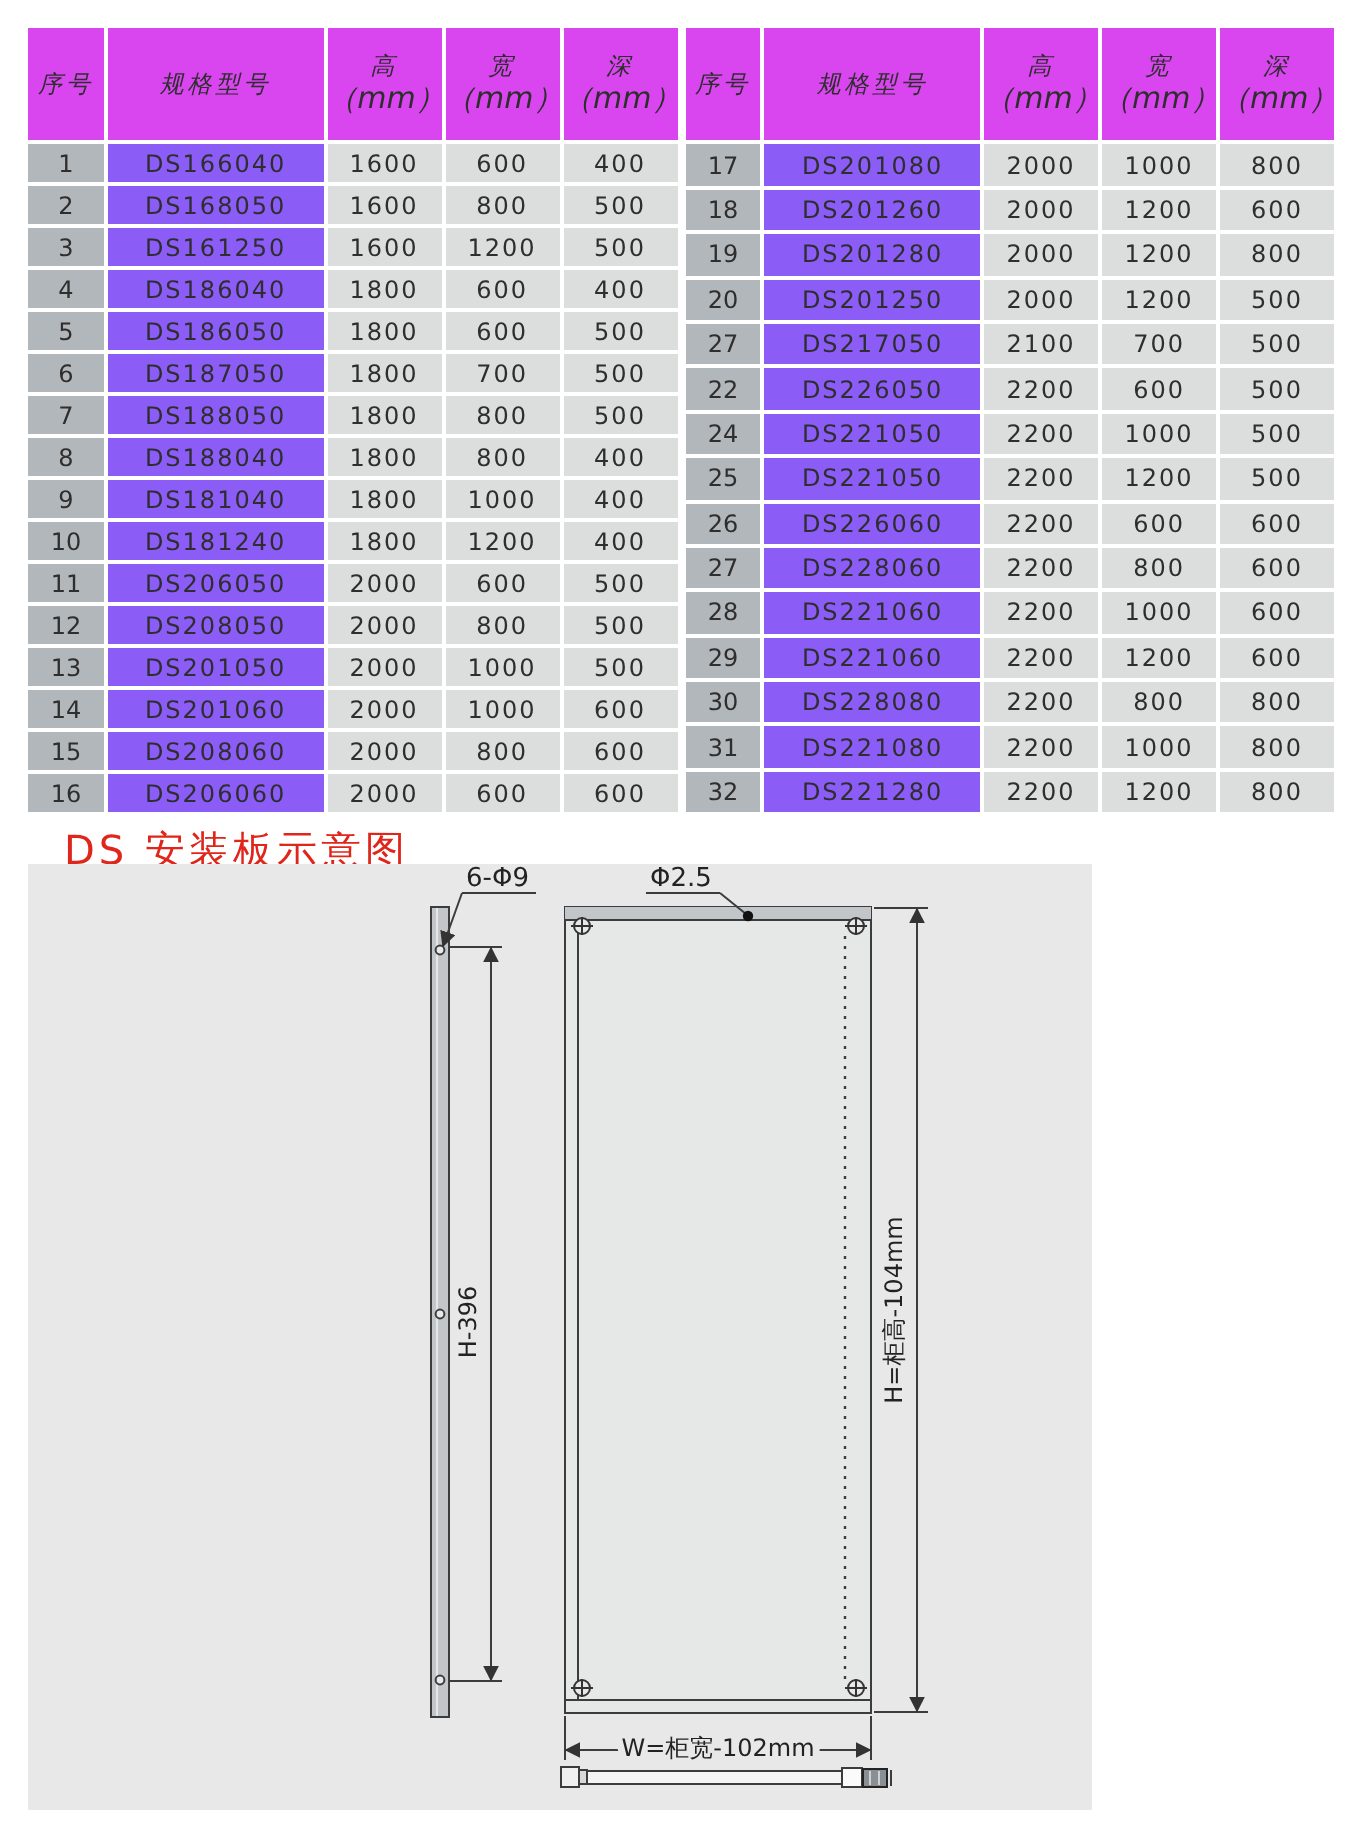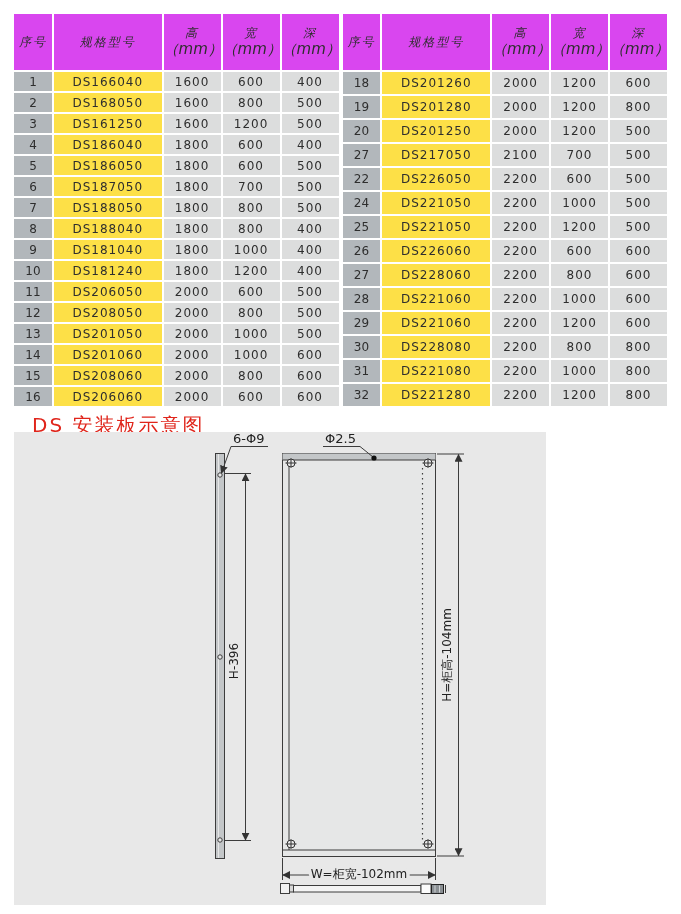--- a/index.html
+++ b/index.html
@@ -7,21 +7,21 @@
         font-family:"DejaVu Sans","Liberation Sans",sans-serif;color:#2e2e2e;}
   
   .tables{position:absolute;top:12px;left:12px;width:657px;display:flex;gap:0;}
   table.spec{border-collapse:separate;border-spacing:2px;table-layout:fixed;width:50%;}
   table.spec th,table.spec td{text-align:center;vertical-align:middle;overflow:hidden;white-space:nowrap;}
   table.spec th{background:#d946ef;font-weight:normal;font-size:12px;height:32px;padding:12px 0;line-height:1.2;font-style:italic;}
   .h-label{letter-spacing:2px;}
   .h-unit{font-size:15px;letter-spacing:0;}
   table.spec td{font-size:12px;height:17px;padding:1px 0;}
   td.c-idx{background:#b2b7bb;}
-  td.c-model{background:#fde047;letter-spacing:1px;}
+  td.c-model{background:#8b5cf6;letter-spacing:1px;}
   td.c-val{background:#dcdddd;letter-spacing:1px;}
   
   .section-title{position:absolute;top:396px;left:16px;margin:16px;color:#e0251b;
                  font-size:20px;font-weight:400;letter-spacing:2px;}
   
   .diagram-panel{position:absolute;top:432px;left:14px;width:532px;height:473px;background:#e8e8e8;}
   .diagram-panel svg{display:block;}
   svg text{font-family:"DejaVu Sans","Liberation Sans",sans-serif;fill:#222;}
   .dim-text{font-size:12px;}
   .callout-text{font-size:13px;}
@@ -218,20 +218,27 @@
               <div class="h-label">宽</div>
               <div class="h-unit">（mm）</div>
             </th>
           <th>
               <div class="h-label">深</div>
               <div class="h-unit">（mm）</div>
             </th>
         </tr>
       </thead>
       <tbody id="tbody-right">
+  <tr>
+    <td class="c-idx">17</td>
+    <td class="c-model">DS201080</td>
+    <td class="c-val">2000</td>
+    <td class="c-val">1000</td>
+    <td class="c-val">800</td>
+  </tr>
 
   <tr>
     <td class="c-idx">18</td>
     <td class="c-model">DS201260</td>
     <td class="c-val">2000</td>
     <td class="c-val">1200</td>
     <td class="c-val">600</td>
   </tr>
 
   <tr>

